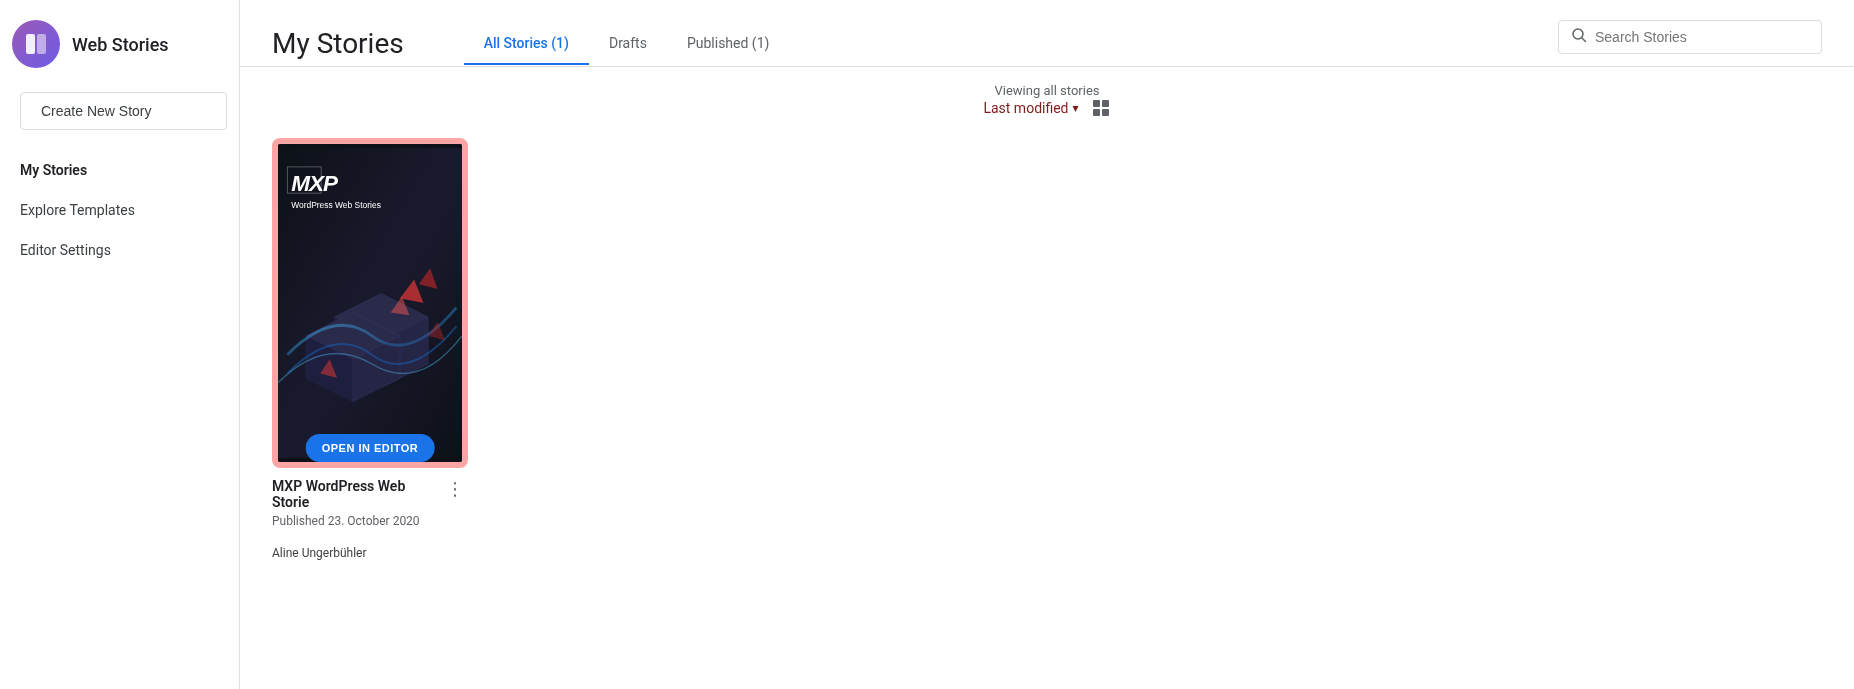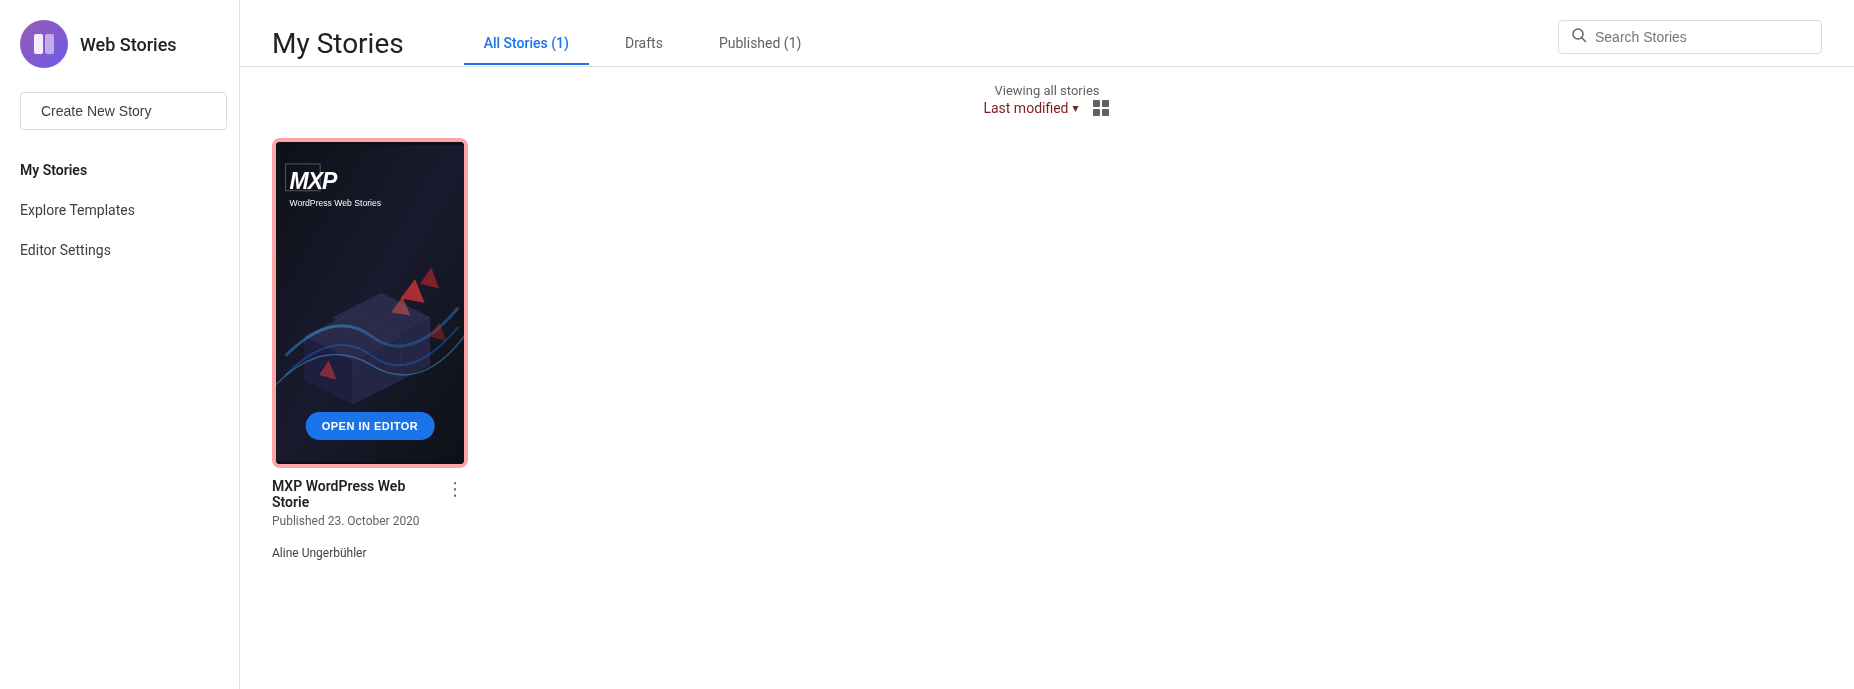--- a/index.html
+++ b/index.html
@@ -19,21 +19,21 @@
       border-right: 1px solid #e0e0e0;
       display: flex;
       flex-direction: column;
       padding: 0;
     }
 
     .sidebar-logo {
       display: flex;
       align-items: center;
       gap: 12px;
-      padding: 20px 20px 24px 20px;
+      padding: 20px 20px 24px 12px;
     }
 
     .logo-icon {
       width: 48px;
       height: 48px;
       border-radius: 50%;
       background: linear-gradient(135deg, #9b59b6, #6c5ce7);
       display: flex;
       align-items: center;
       justify-content: center;
@@ -105,21 +105,21 @@
       font-size: 28px;
       font-weight: 400;
       color: #202124;
       margin-right: 20px;
       white-space: nowrap;
     }
 
     .tabs {
       display: flex;
       align-items: flex-start;
-      gap: 16px;
+      gap: 0;
       flex: 1;
     }
 
     .tab {
       padding: 12px 20px;
       font-size: 14px;
       color: #5f6368;
       cursor: pointer;
       border-bottom: 2px solid transparent;
       white-space: nowrap;
@@ -222,21 +222,21 @@
       cursor: pointer;
     }
 
     .story-thumbnail {
       width: 196px;
       height: 330px;
       border-radius: 8px;
       overflow: hidden;
       position: relative;
       background: #1a1a2e;
-      border: 4px solid #fca5a5;
+      border: 6px solid #fca5a5;
     }
 
     
     .story-thumb-bg {
       width: 100%;
       height: 100%;
       background: linear-gradient(180deg, #0d1117 0%, #1a1a2e 40%, #0d1117 100%);
       position: relative;
       overflow: hidden;
     }
@@ -244,21 +244,21 @@
     .story-thumb-bg .geo-shapes {
       position: absolute;
       top: 0;
       left: 0;
       width: 100%;
       height: 100%;
     }
 
     .open-editor-btn {
       position: absolute;
-      bottom: 24px;
+      bottom: 0;
       left: 50%;
       transform: translateX(-50%);
       background: #1a73e8;
       color: #fff;
       border: none;
       border-radius: 20px;
       padding: 8px 16px;
       font-size: 11px;
       font-weight: 600;
       cursor: pointer;

